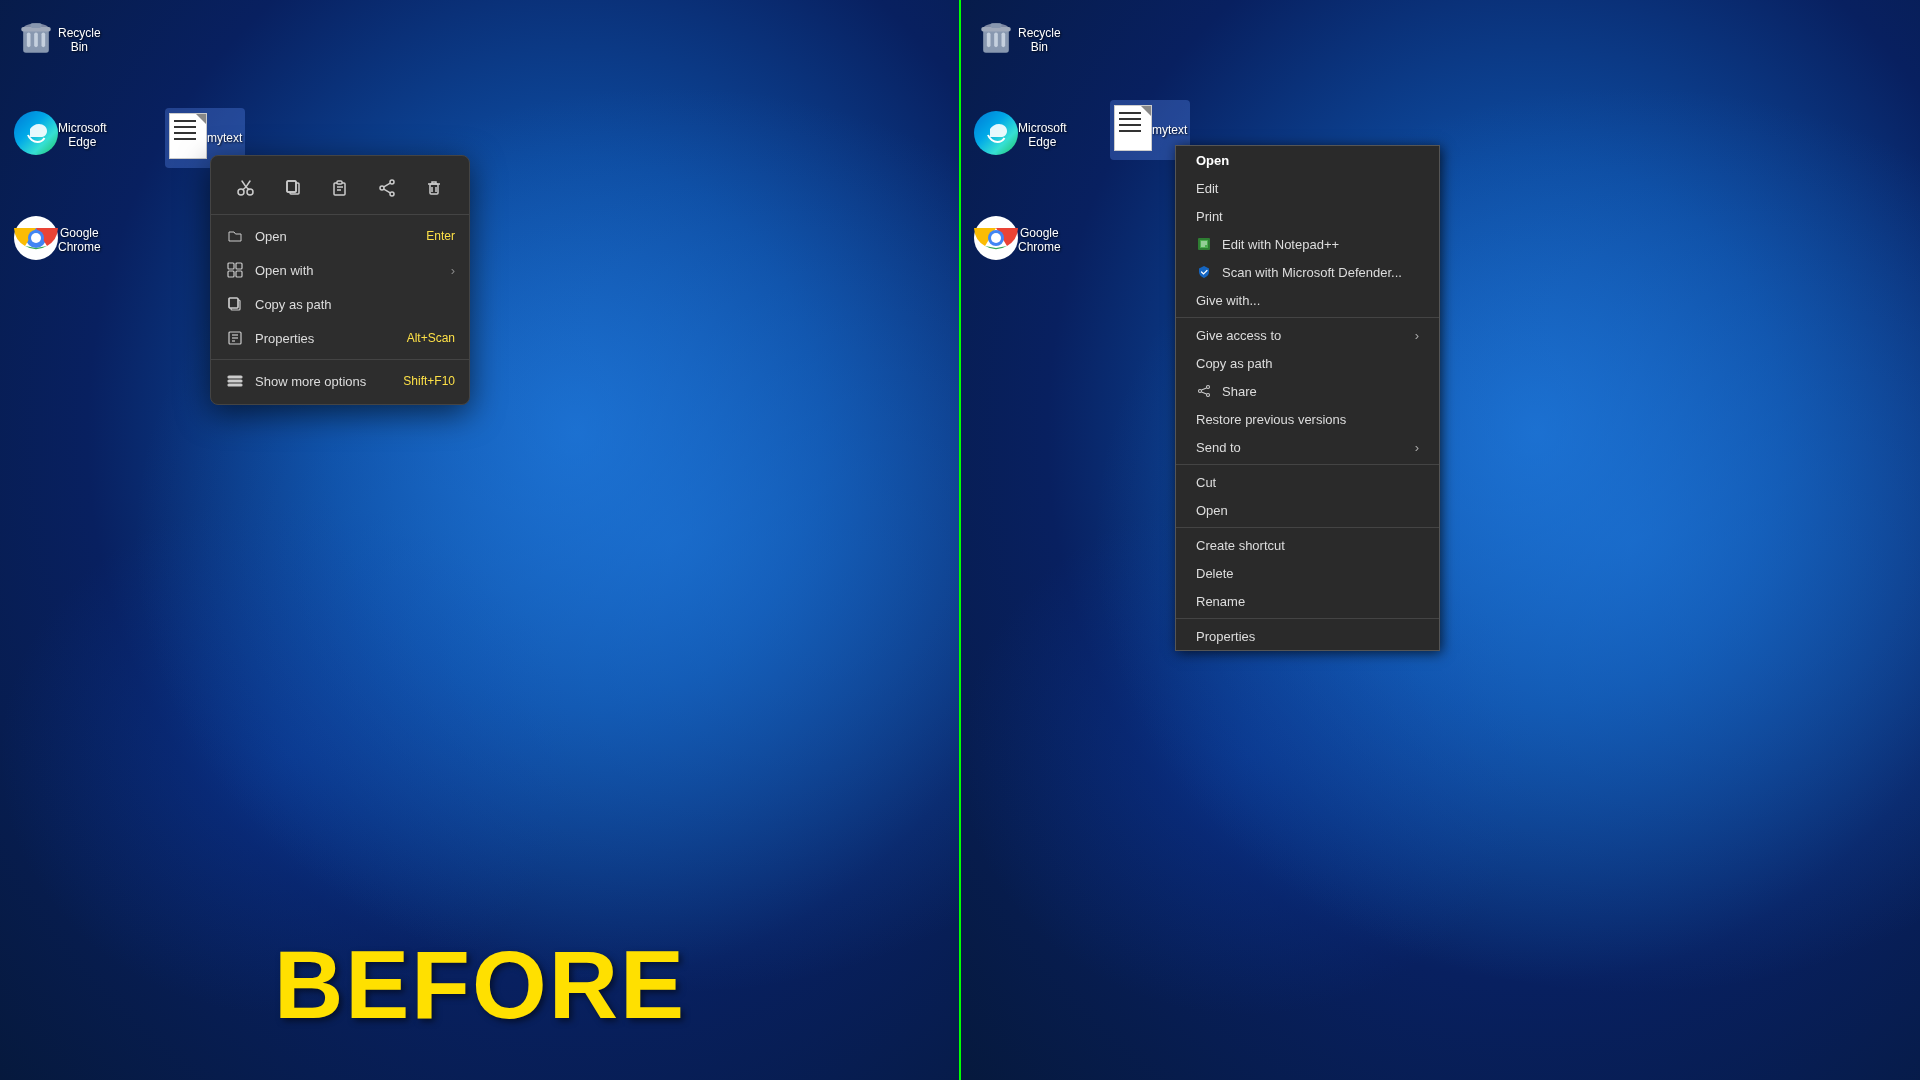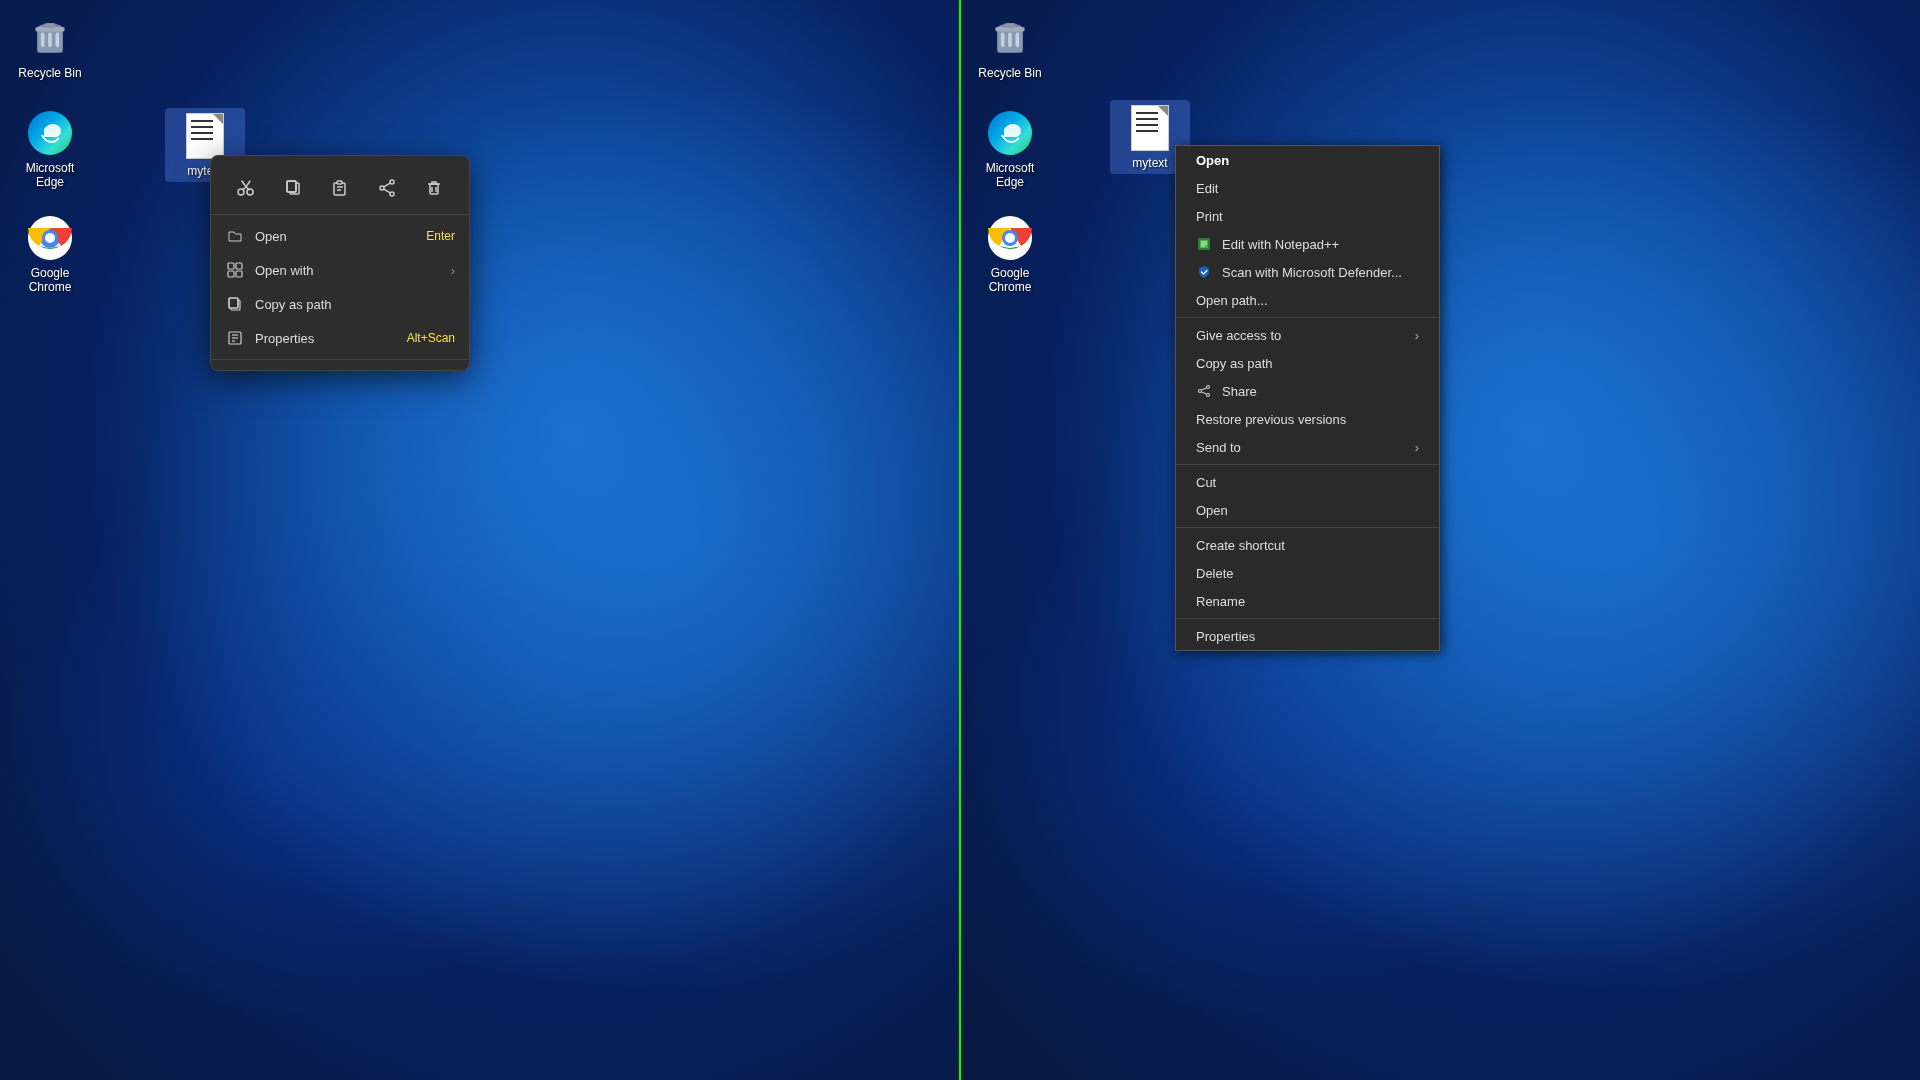--- a/index.html
+++ b/index.html
@@ -43,21 +43,21 @@
       width: 2px;
       height: 1080px;
       background: #00ff00;
       z-index: 100;
     }
 
     
     .desktop-icon {
       position: absolute;
       display: flex;
-      flex-direction: column;
+      flex-direction: row;
       align-items: center;
       width: 80px;
       cursor: pointer;
       padding: 4px;
     }
 
     .desktop-icon .icon-img {
       width: 48px;
       height: 48px;
       margin-bottom: 4px;
@@ -418,22 +418,34 @@
           <line x1="5" y1="8" x2="11" y2="8"></line>
           <line x1="5" y1="11" x2="8" y2="11"></line>
         </svg>
       </div>
       <span class="item-label">Properties</span>
       <span class="item-shortcut">Alt+Scan</span>
     </div>
 
     <div style="height:1px;background:#444;margin:4px 0;"></div>
 
-  </div>
-
+    <div class="menu-item-new">
+      <div class="item-icon">
+        <svg width="16" height="16" viewBox="0 0 16 16" fill="none" stroke="#ccc" stroke-width="1.2">
+          <rect x="1" y="3" width="14" height="2" rx="1" fill="#ccc"></rect>
+          <rect x="1" y="7" width="14" height="2" rx="1" fill="#ccc"></rect>
+          <rect x="1" y="11" width="14" height="2" rx="1" fill="#ccc"></rect>
+        </svg>
+      </div>
+      <span class="item-label">Show more options</span>
+      <span class="item-shortcut">Shift+F10</span>
+    </div>
+  </div>
+
+  <div class="label-text">BEFORE</div>
 </div>
 
 <div class="divider"></div>
 
 <div class="half" style="position:absolute;left:960px;top:0;">
   <div class="desktop-bg"></div>
   <div class="wave-overlay"></div>
 
   <div class="desktop-icon" style="top:10px;left:10px;">
     <div class="icon-img">
@@ -513,21 +525,21 @@
     <div class="menu-item-old">
       <div class="item-icon-small">
         <svg width="14" height="14" viewBox="0 0 14 14">
           <path d="M7 1L2 3.5V7c0 3 2.5 5 5 6 2.5-1 5-3 5-6V3.5z" fill="#1565c0"></path>
           <path d="M4.5 7L6.5 9L10 5.5" stroke="white" stroke-width="1.2" fill="none" stroke-linecap="round"></path>
         </svg>
       </div>
       <span class="item-label">Scan with Microsoft Defender...</span>
     </div>
     <div class="menu-item-old">
-      <span class="item-label">Open path...</span>
+      <span class="item-label">Give with...</span>
     </div>
     <div class="menu-separator"></div>
     <div class="menu-item-old">
       <span class="item-label">Give access to</span>
       <span class="item-arrow">›</span>
     </div>
     <div class="menu-item-old">
       <span class="item-label">Copy as path</span>
     </div>
     <div class="menu-item-old">

